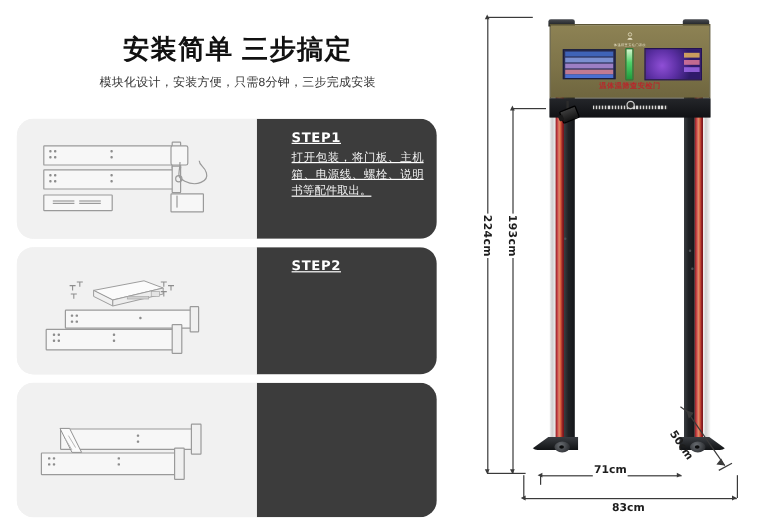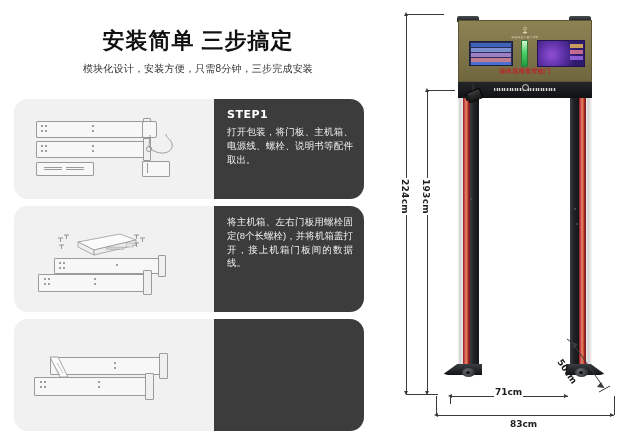--- a/index.html
+++ b/index.html
@@ -32,21 +32,21 @@
   .card.c1{top:99px;height:100px;}
   .card.c2{top:206px;height:106px;}
   .card.c3{top:319px;height:112px;}
 
   .card-illu{
     position:relative;width:200px;flex:0 0 200px;
     background:#f1f1f1;
   }
   .card-text{
     flex:1;background:#3c3c3c;color:#fff;
-    padding:9px 11px 8px 13px;box-sizing:border-box;
+    padding:9px 11px 8px 29px;box-sizing:border-box;text-decoration:underline;
   }
   .step-label{
     font-size:11px;font-weight:bold;letter-spacing:0.5px;color:#ffffff;
     margin-bottom:4px;font-family:"DejaVu Sans",sans-serif;
   }
   .step-body{
     font-size:9.5px;line-height:1.45;color:#f0f0f0;
     text-align:justify;
   }
 
@@ -296,21 +296,21 @@
         <div class="panelbar" style="left:24px;top:68px;width:106px;height:16px;"></div>
         <div class="panelcap" style="left:129px;top:64px;width:7px;height:23px;"></div>
         <div class="dot" style="left:30px;top:72px;"></div>
           <div class="dot" style="left:34px;top:72px;"></div>
         <div class="dot" style="left:30px;top:77px;"></div>
           <div class="dot" style="left:34px;top:77px;"></div>
         <div class="dot" style="left:80px;top:72px;"></div>
           <div class="dot" style="left:80px;top:77px;"></div>
       </div>
       <div class="card-text">
-        <div class="step-body">将主机箱、左右门板用螺栓固定(8个长螺栓)，并将机箱盖打开，接上机箱门板间的数据线。</div>
+        <div class="step-label">STEP2</div>
       </div>
     </div>
 
     <div class="card c3">
       <div class="card-illu">
         <div class="panelbar" style="left:36px;top:38px;width:110px;height:16px;"></div>
         <div class="panelcap" style="left:145px;top:34px;width:7px;height:24px;"></div>
         <div class="dot" style="left:100px;top:43px;"></div>
         <div class="dot" style="left:100px;top:48px;"></div>
 

